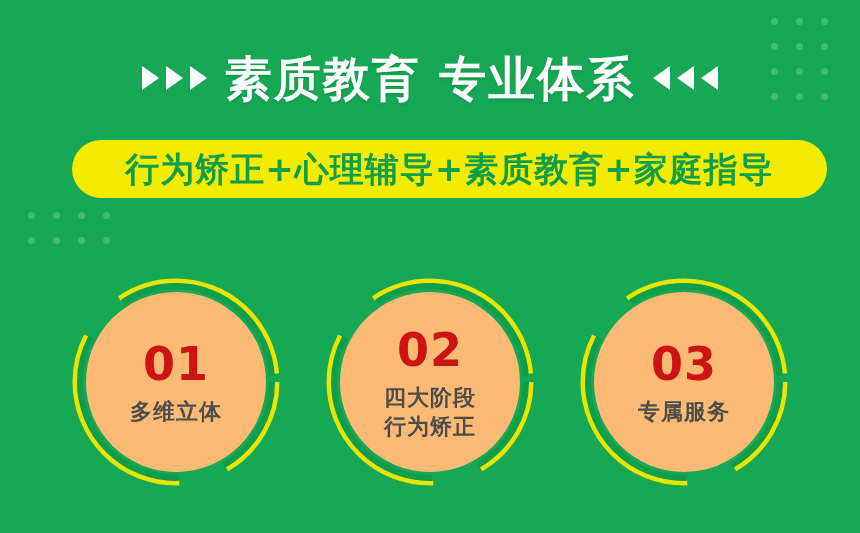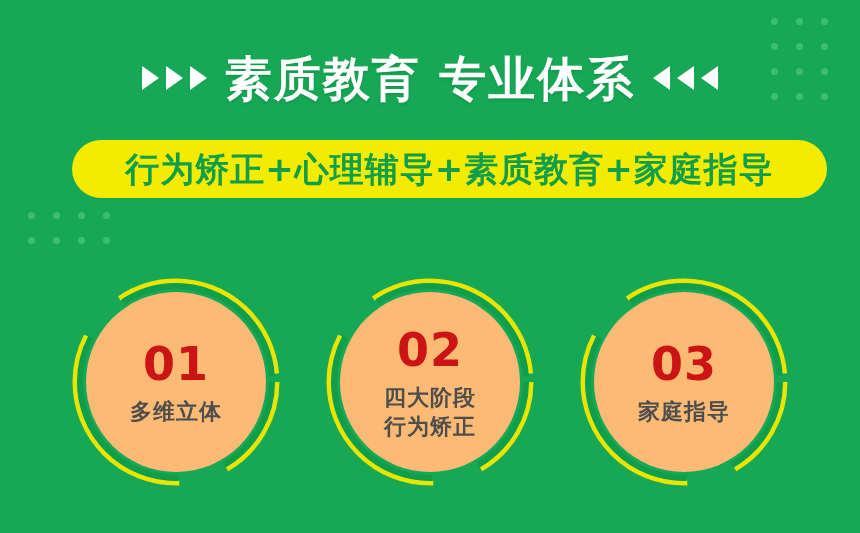--- a/index.html
+++ b/index.html
@@ -231,18 +231,18 @@
       </div>
     </div>
 
     <div class="circle-item">
       <svg class="ring-svg" viewBox="0 0 212 232">
         <circle cx="106" cy="104" r="101" fill="none" stroke="#e9e400" stroke-width="5" stroke-dasharray="210 50 210 50" stroke-dashoffset="105" stroke-linecap="butt"></circle>
         <circle cx="106" cy="104" r="96" fill="none" stroke="#0f9e4b" stroke-width="6" stroke-dasharray="200 48 200 48" stroke-dashoffset="100" stroke-linecap="butt"></circle>
       </svg>
       <div class="disc">
         <span class="circle-number">03</span>
-        <span class="circle-line">家庭指导</span>
+        <span class="circle-line">专属服务</span>
       </div>
     </div>
 
   </div>
 </div>
 
 </body></html>

